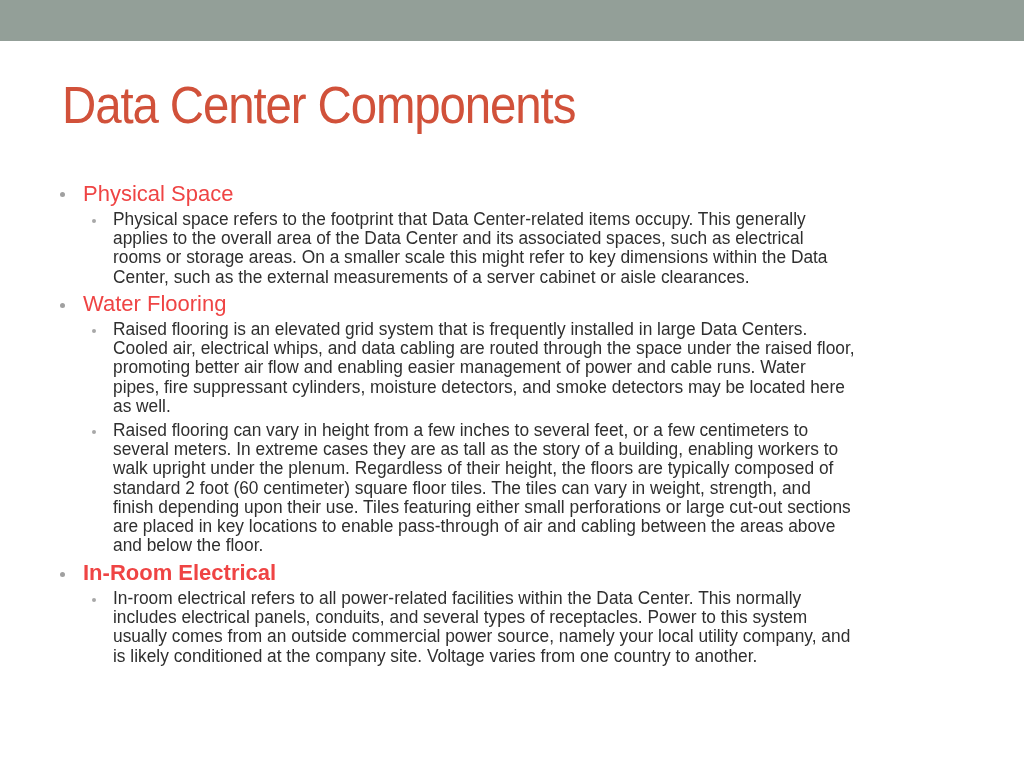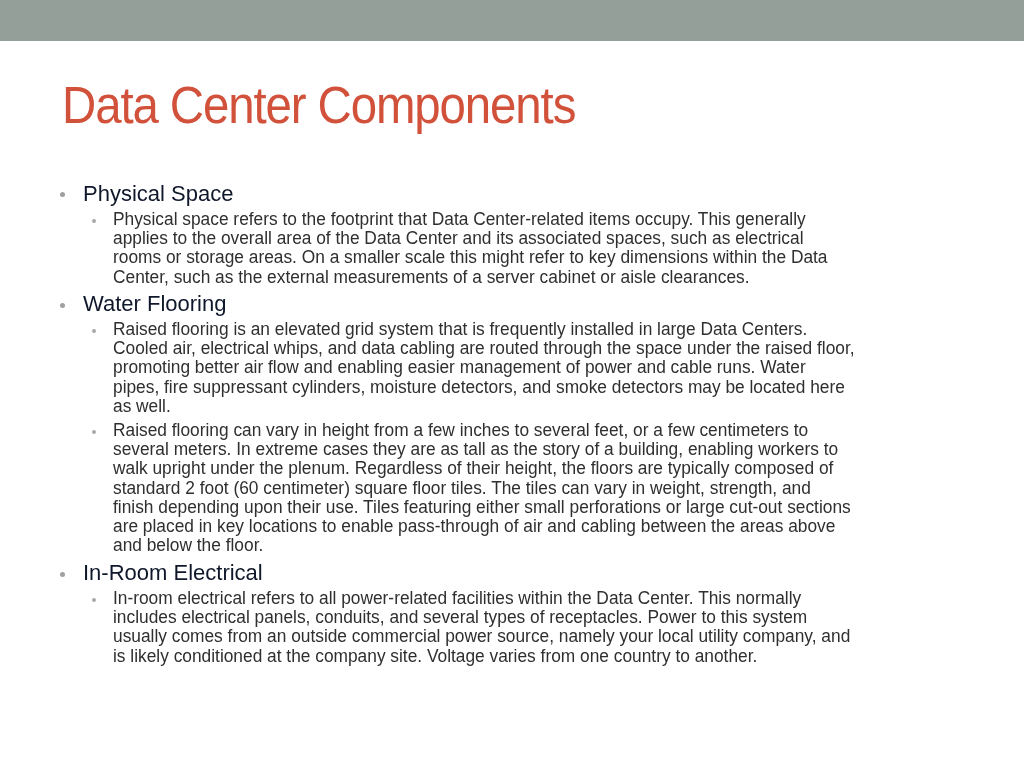--- a/index.html
+++ b/index.html
@@ -17,21 +17,21 @@
     position: absolute; left: 62px; top: 80px;
     font-size: 51px; color: #d1513a;
     letter-spacing: -1.2px; white-space: nowrap;
     font-family: "Liberation Sans", sans-serif;
     line-height: 1;
     transform: scaleX(0.93); transform-origin: left top;
   }
   .content { position: absolute; left: 0; top: 0; }
   .l1 {
     position: absolute; left: 83px;
-    font-size: 22px; color: #0f172a; white-space: nowrap; line-height: 1;
+    font-size: 22px; color: #ef4444; white-space: nowrap; line-height: 1;
   }
   .b1 {
     position: absolute; left: 60px; width: 5px; height: 5px;
     border-radius: 50%; background: #a0a0a0;
   }
   .l2 {
     position: absolute; left: 113px;
     font-size: 17.5px; color: #2f2f2f; line-height: 19.2px;
     transform: scaleX(0.99); transform-origin: left top;
   }
@@ -78,21 +78,21 @@
     <span class="ln">Raised flooring can vary in height from a few inches to several feet, or a few centimeters to</span>
     <span class="ln">several meters. In extreme cases they are as tall as the story of a building, enabling workers to</span>
     <span class="ln">walk upright under the plenum. Regardless of their height, the floors are typically composed of</span>
     <span class="ln">standard 2 foot (60 centimeter) square floor tiles. The tiles can vary in weight, strength, and</span>
     <span class="ln">finish depending upon their use. Tiles featuring either small perforations or large cut-out sections</span>
     <span class="ln">are placed in key locations to enable pass-through of air and cabling between the areas above</span>
     <span class="ln">and below the floor.</span>
   </div>
 
   <div class="b1" style="top:572px;"></div>
-  <div class="l1" style="top:562px;">In-Room Electrical</div>
+  <div class="l1" style="top:562px;font-weight:bold;">In-Room Electrical</div>
 
   <div class="b2" style="top:598px;"></div>
   <div class="l2" style="top:589px;">
     <span class="ln">In-room electrical refers to all power-related facilities within the Data Center. This normally</span>
     <span class="ln">includes electrical panels, conduits, and several types of receptacles. Power to this system</span>
     <span class="ln">usually comes from an outside commercial power source, namely your local utility company, and</span>
     <span class="ln">is likely conditioned at the company site. Voltage varies from one country to another.</span>
   </div>
 
 </div>

